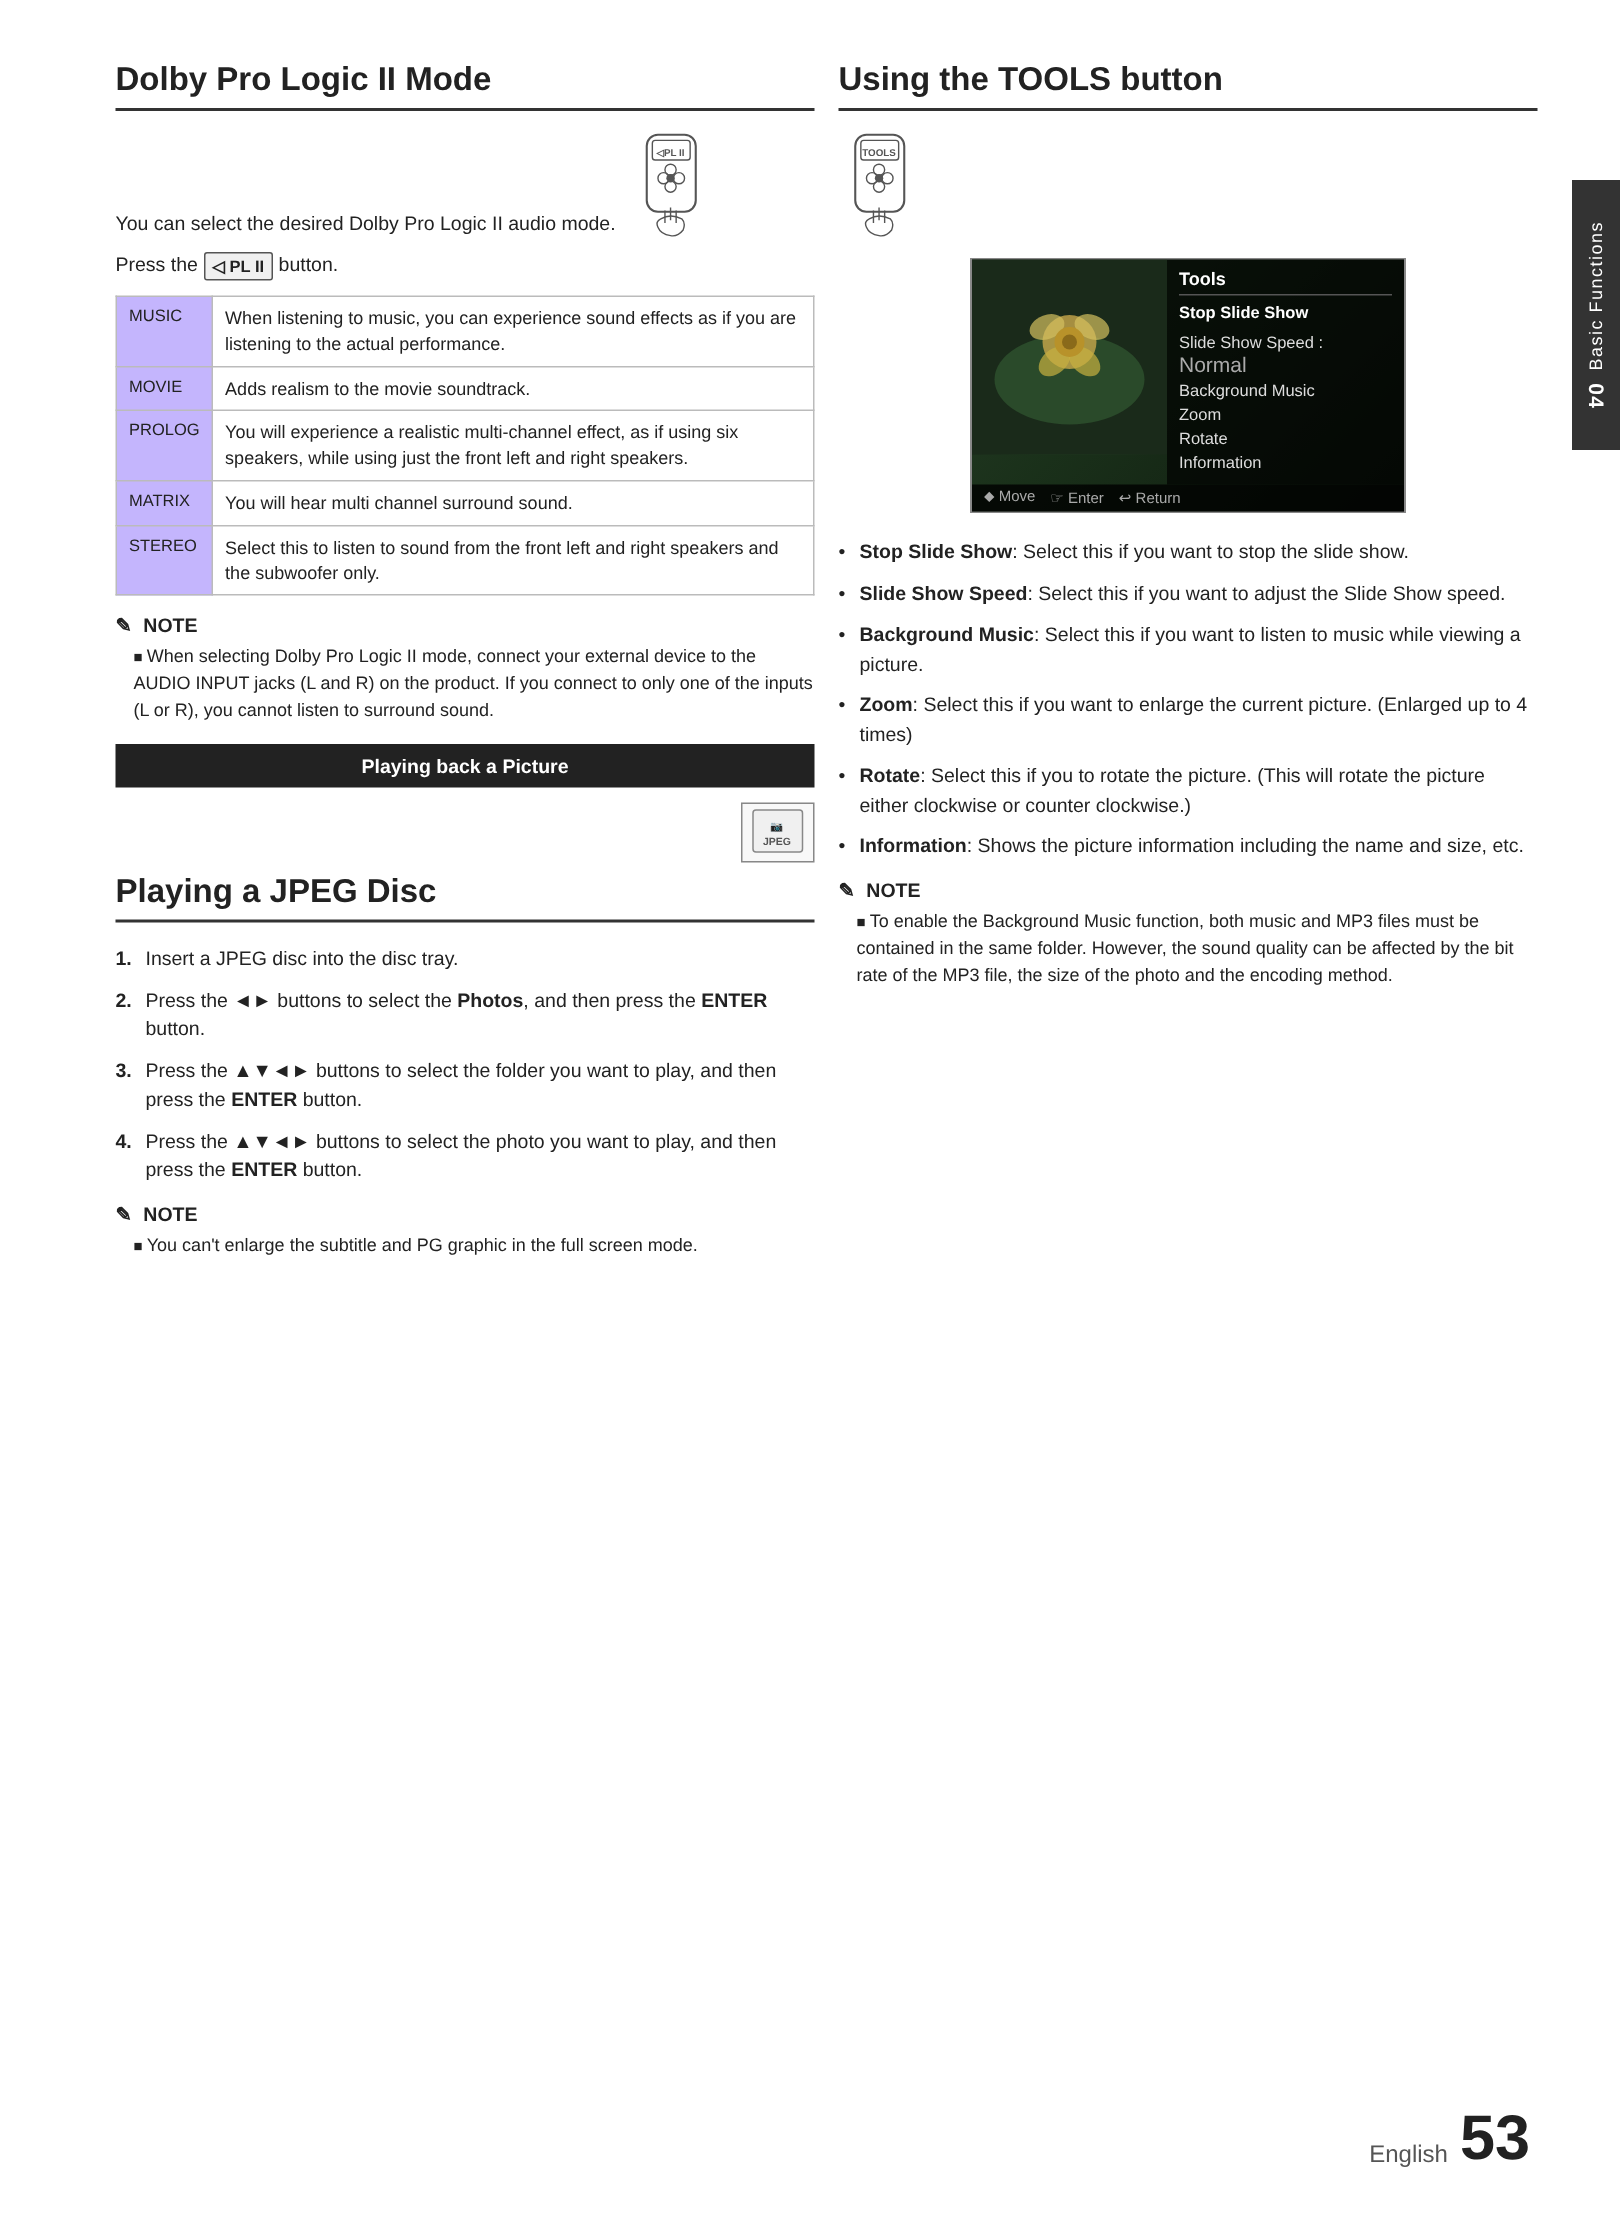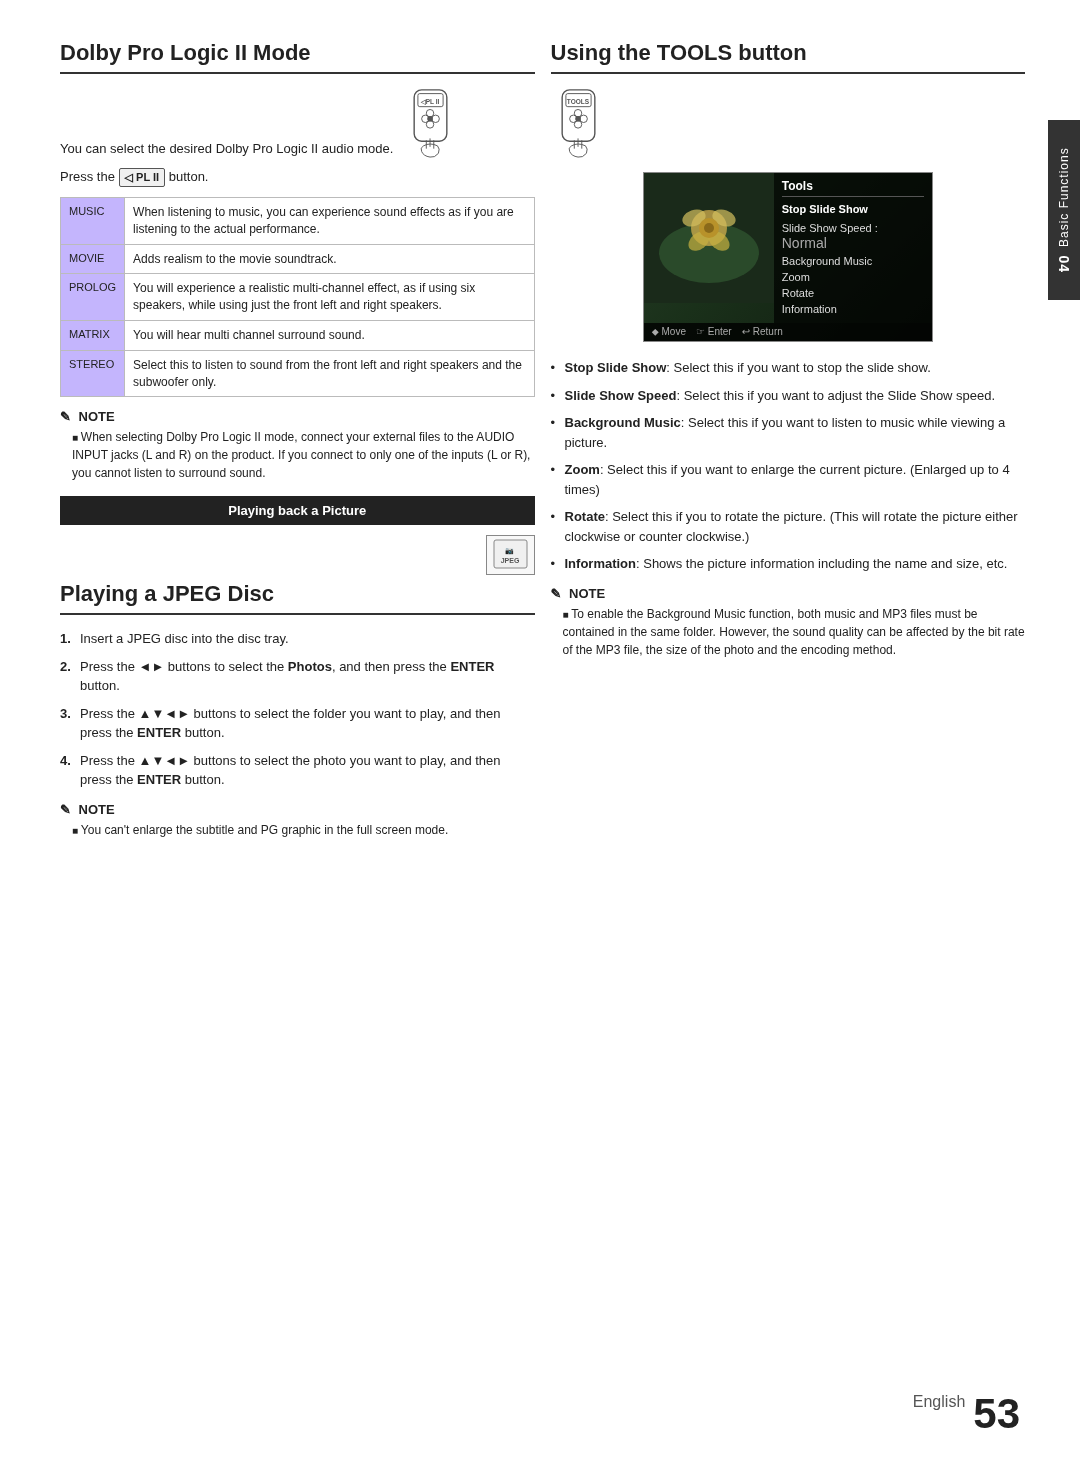--- a/index.html
+++ b/index.html
@@ -46,20 +46,21 @@
       font-weight: bold;
       font-size: 14px;
       margin-bottom: 8px;
     }
 
     
     .two-col {
       display: grid;
       grid-template-columns: 1fr 1fr;
       gap: 16px;
+      margin-left: 17px;
     }
 
     
     .section-title {
       font-size: 22px;
       font-weight: bold;
       border-bottom: 2px solid #333;
       padding-bottom: 6px;
       margin-bottom: 14px;
     }
@@ -293,24 +294,24 @@
     }
     .bullet-list li::before {
       content: "•";
       position: absolute;
       left: 0;
     }
 
     
     .page-footer {
       position: absolute;
-      bottom: 44px;
+      bottom: 33px;
       right: 60px;
       display: flex;
-      align-items: flex-start;
+      align-items: flex-end;
       gap: 8px;
     }
     .footer-english {
       font-size: 16px;
       color: #555;
     }
     .footer-number {
       font-size: 42px;
       font-weight: bold;
       color: #222;
@@ -385,21 +386,21 @@
       <td>Select this to listen to sound from the front left and right speakers and the subwoofer only.</td>
     </tr>
             </tbody>
         </table>
 
         <div class="note-section">
           <p class="note-title">
             <span class="note-icon">✎</span>
             <span>NOTE</span>
           </p>
-          <p class="note-bullet">When selecting Dolby Pro Logic II mode, connect your external files to the AUDIO INPUT jacks (L and R) on the product. If you connect to only one of the inputs (L or R), you cannot listen to surround sound.</p>
+          <p class="note-bullet">When selecting Dolby Pro Logic II mode, connect your external device to the AUDIO INPUT jacks (L and R) on the product. If you connect to only one of the inputs (L or R), you cannot listen to surround sound.</p>
         </div>
       </div>
 
       <div class="black-banner">Playing back a Picture</div>
 
       <div class="jpeg-icon-area">
         <span class="jpeg-icon">
           <svg width="35" height="30" viewBox="0 0 35 30" xmlns="http://www.w3.org/2000/svg">
             <rect x="1" y="1" width="33" height="28" rx="2" fill="#f0f0f0" stroke="#888" stroke-width="1"></rect>
             <text x="17" y="14" text-anchor="middle" font-size="7" fill="#555" font-weight="bold">📷</text>

